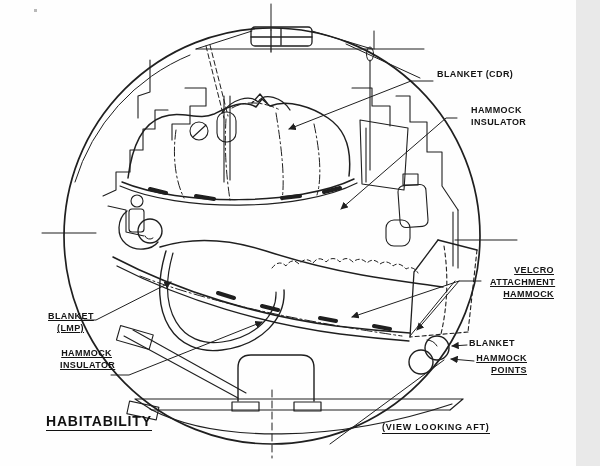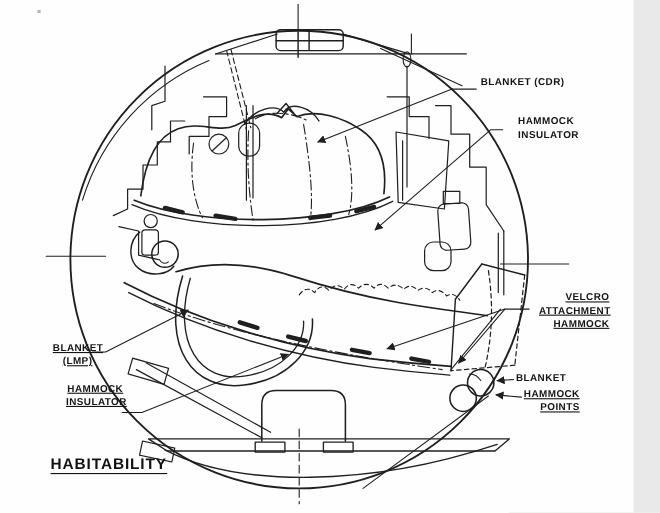--- a/index.html
+++ b/index.html
@@ -169,14 +169,15 @@
     <div>(LMP)</div>
   </div>
 
   <div class="lbl center" style="left:48px;top:347px;width:64px">
     <div>HAMMOCK</div>
     <div>INSULATOR</div>
   </div>
 
   <div class="caption" style="left:46px;top:413px">HABITABILITY</div>
 
+  <div class="caption" style="left:382px;top:422px;font-size:9px">(VIEW LOOKING AFT)</div>
 
 </div>
 
 </body></html>

